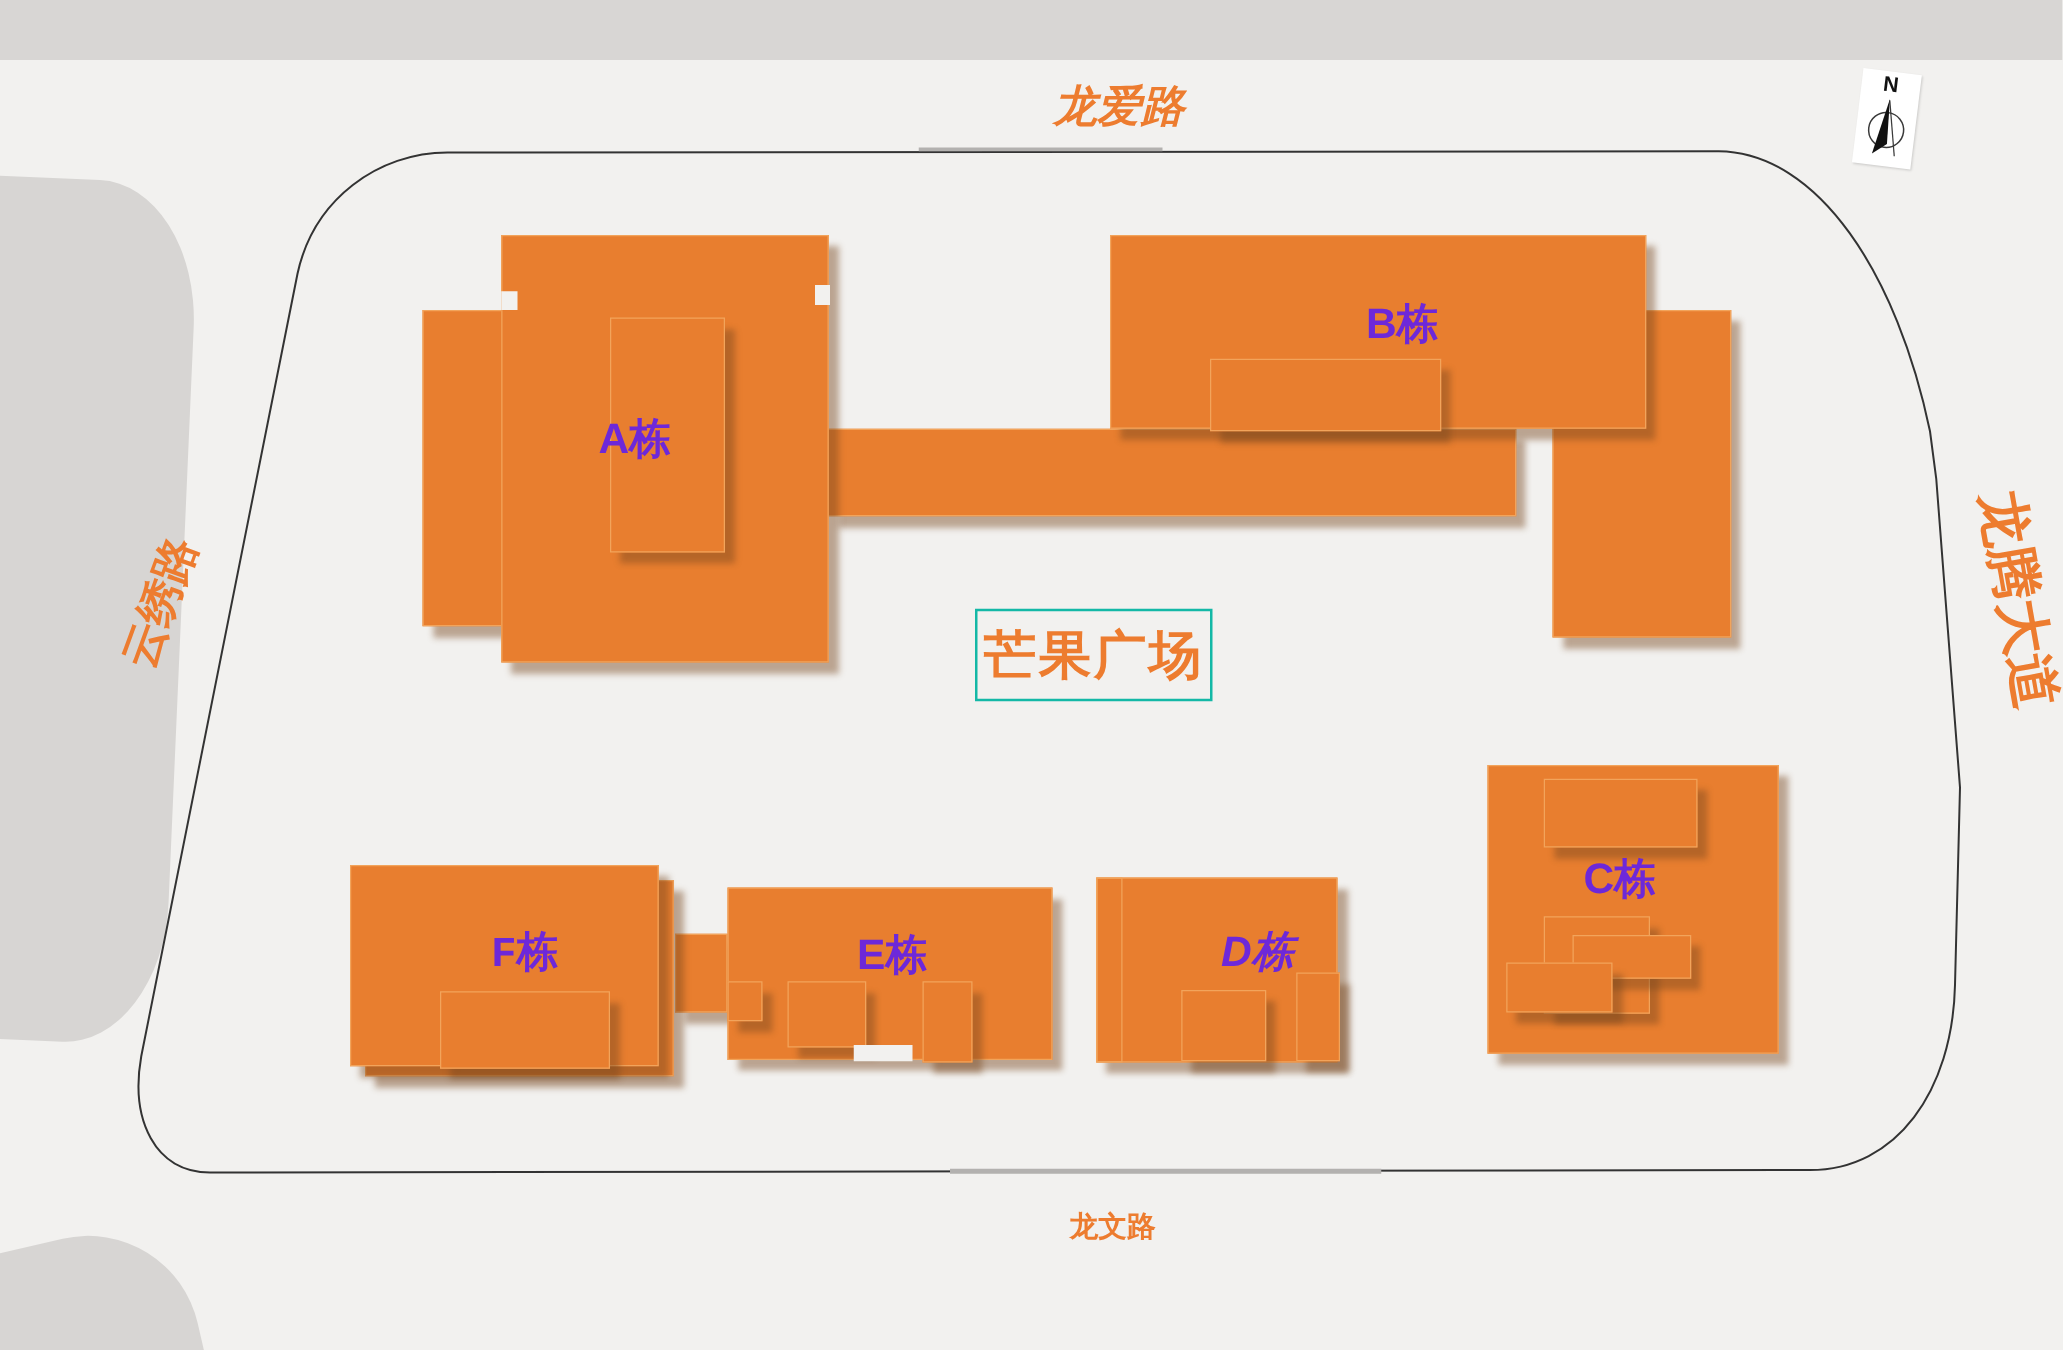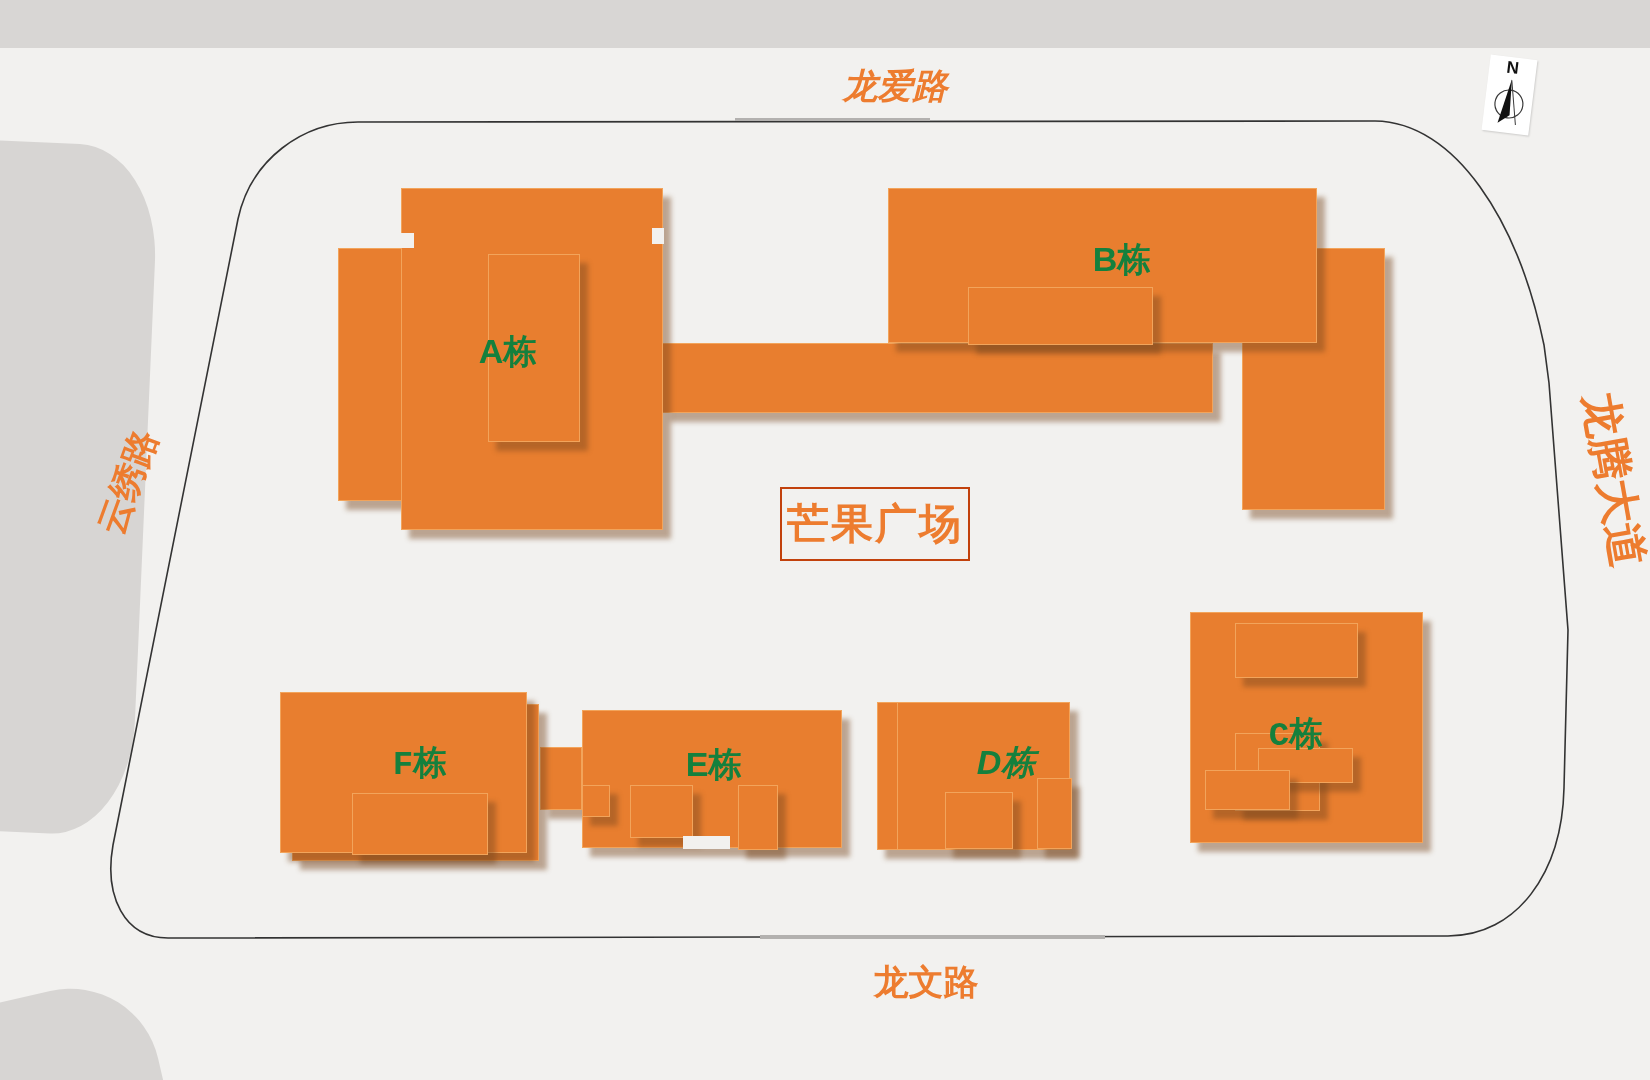--- a/index.html
+++ b/index.html
@@ -16,25 +16,25 @@
   #boundary{position:absolute;left:0;top:0;pointer-events:none;}
   .shape{position:absolute;box-sizing:border-box;}
   .solid{background:#E87E2F;border:1px solid #F2A45B;box-shadow:8px 9px 5px rgba(120,70,30,0.45);}
   .outline{background:transparent;border:1px solid #F2A45B;}
   .patch{background:#F2F1EF;}
   .gline{background:#B3B1AF;}
   .map-label{
     position:absolute;transform:translate(-50%,-50%);
     font-weight:bold;white-space:nowrap;line-height:1;
   }
-  .bldg{color:#15803d;font-size:34px;}
+  .bldg{color:#6d28d9;font-size:34px;}
   .road{color:#ED7C2F;}
   #plaza-box{
     position:absolute;left:780px;top:487px;width:190px;height:74px;
-    border:2px solid #c2410c;box-sizing:border-box;
+    border:2px solid #14b8a6;box-sizing:border-box;
     display:flex;align-items:center;justify-content:center;
     color:#ED7C2F;font-size:42px;font-weight:bold;letter-spacing:2px;
   }
   #compass{
     position:absolute;left:1486px;top:57px;width:47px;height:76px;
     background:#FFFFFF;transform:rotate(7deg);
     display:flex;flex-direction:column;align-items:center;
     box-shadow:1px 1px 2px rgba(0,0,0,0.15);
   }
   #compass .n{font-size:17px;font-weight:bold;color:#111;margin-top:2px;line-height:1;}
@@ -86,26 +86,26 @@
       <div class="shape solid" style="left: 738px; top: 785px; width: 40px; height: 65px;"></div>
       <div class="shape solid" style="left: 292px; top: 704px; width: 247px; height: 157px;"></div>
       <div class="shape solid" style="left: 280px; top: 692px; width: 247px; height: 161px;"></div>
       <div class="shape solid" style="left: 352px; top: 793px; width: 136px; height: 62px;"></div>
       <div class="shape gline" style="left: 735px; top: 118px; width: 195px; height: 3px;"></div>
       <div class="shape gline" style="left: 760px; top: 935px; width: 345px; height: 4px;"></div>
     </div>
   <div id="label-layer">
       <div class="map-label bldg" style="left: 508px; top: 351px;">A栋</div>
       <div class="map-label bldg" style="left: 1122px; top: 259px;">B栋</div>
-      <div class="map-label bldg" style="left: 1296px; top: 736px; font-family: Liberation Mono, monospace;">C栋</div>
+      <div class="map-label bldg" style="left: 1296px; top: 703px;">C栋</div>
       <div class="map-label bldg" style="left: 1006px; top: 762px; font-style: italic;">D栋</div>
       <div class="map-label bldg" style="left: 714px; top: 764px;">E栋</div>
       <div class="map-label bldg" style="left: 420px; top: 765px; font-family: Liberation Mono, monospace;">F栋</div>
       <div class="map-label road" style="left: 895px; top: 85px; font-size: 35px; font-style: italic;">龙爱路</div>
-      <div class="map-label road" style="left: 890px; top: 981px; font-size: 35px; margin-left: 36px;">龙文路</div>
+      <div class="map-label road" style="left: 890px; top: 981px; font-size: 23px;">龙文路</div>
       <div class="map-label road" style="left: 128px; top: 482px; font-size: 36px; transform: translate(-50%, -50%) rotate(-70deg);">云绣路</div>
       <div class="map-label road" style="left: 1614px; top: 480px; font-size: 44px; transform: translate(-50%, -50%) rotate(80deg);">龙腾大道</div>
     </div>
 
   <div id="plaza-box">
     <span>芒果广场</span>
   </div>
 
   <div id="compass">
     <div class="n">N</div>

